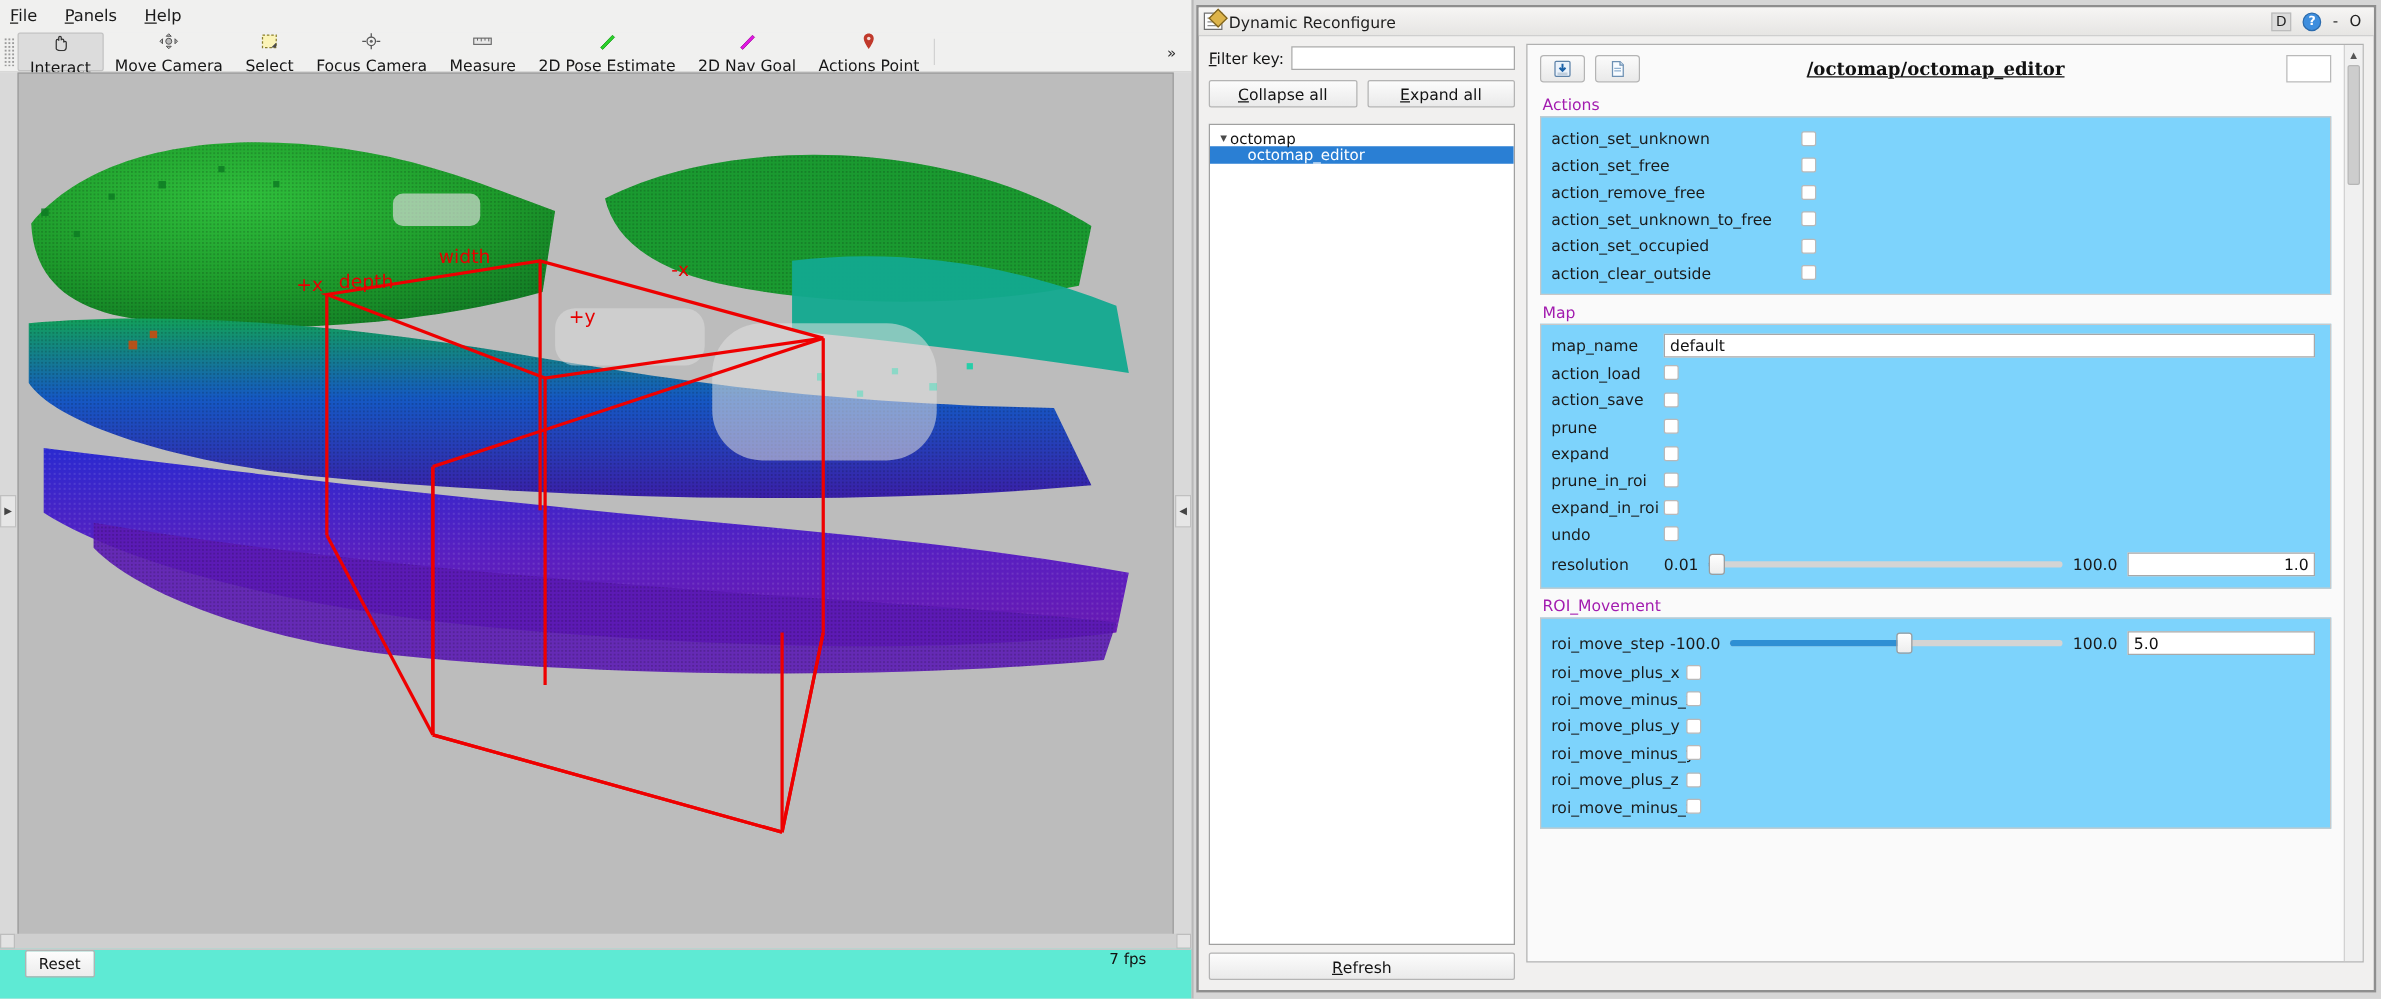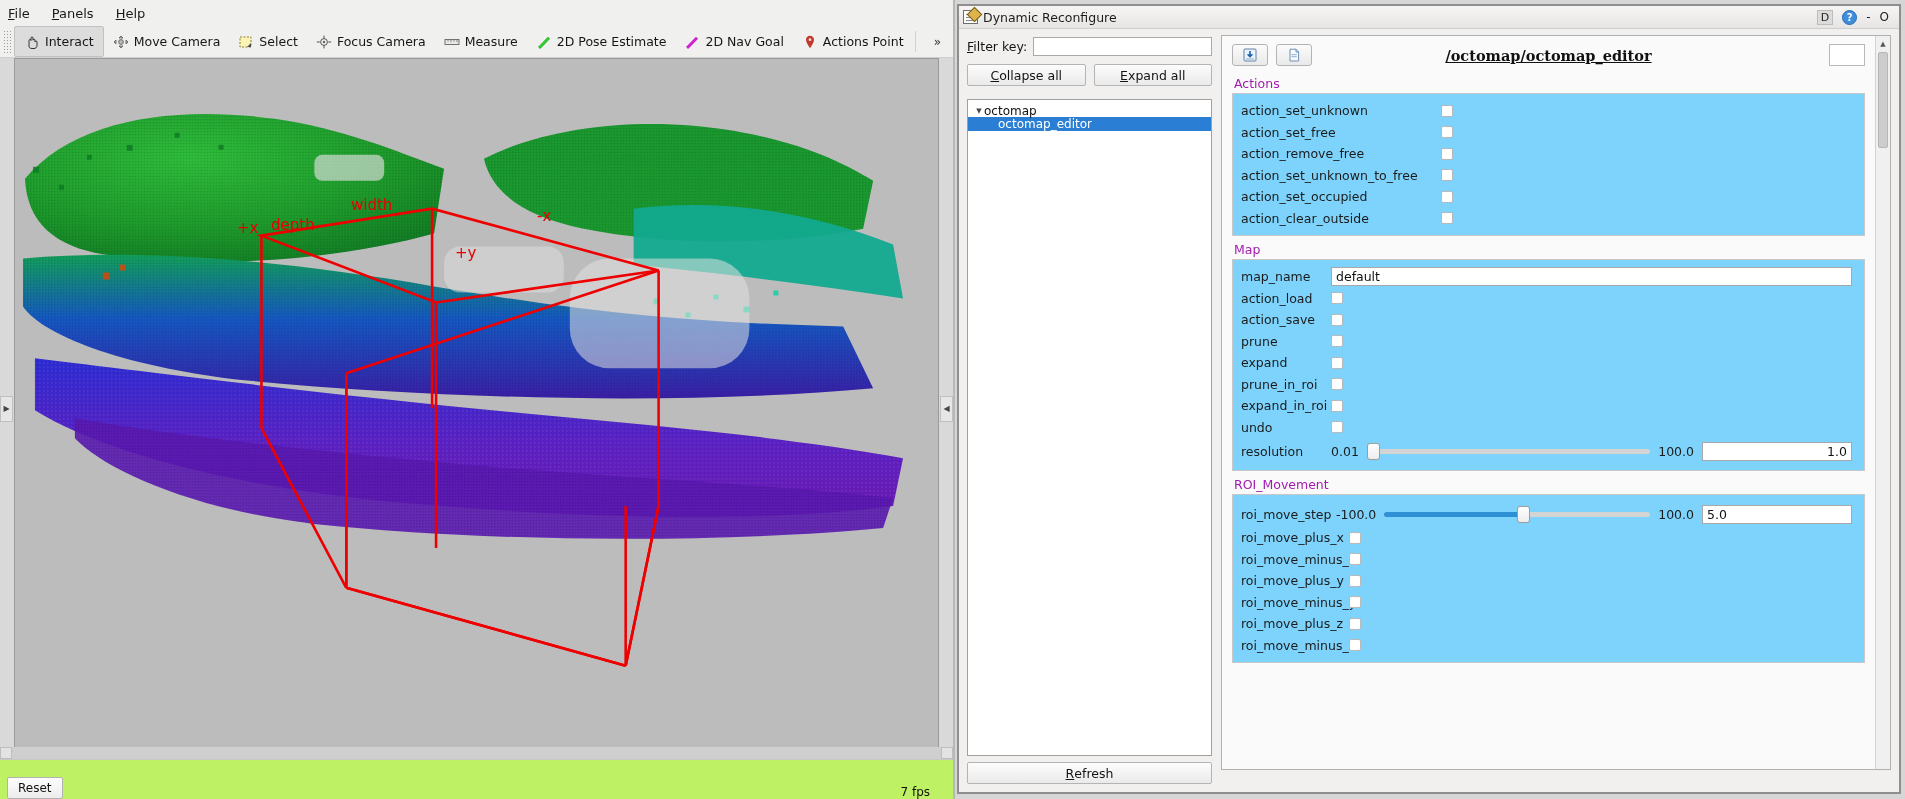--- a/index.html
+++ b/index.html
@@ -37,21 +37,21 @@
     position: relative;
   }
   .tb-grip {
     width: 9px; margin: 4px 2px 4px 3px;
     background-image: radial-gradient(#9b9b9b 1px, transparent 1px);
     background-size: 3px 3px;
   }
   .tbtn {
     display: flex; align-items: center; gap: 5px;
     padding: 0 9px; font-size: 12.5px; color: #161616;
-    white-space: nowrap; cursor: default;
+    white-space: nowrap; cursor: default; flex-direction: column;
   }
   .tbtn.active { background: #dcdcdc; border: 1px solid #c2c2c2; border-radius: 2px;}
   .tb-sep { width:1px; background:#d2d2d2; margin:5px 2px; }
   .tb-more {
     position:absolute; right:4px; top:0; height:100%;
     display:flex; align-items:center; padding:0 8px;
     font-size:12px; color:#333;
   }
   .ticon { width: 16px; height: 14px; display:inline-block; position:relative; flex:none;}
 
@@ -73,22 +73,22 @@
     border:1px solid #c0c0c0;
     display:flex; align-items:center; justify-content:center;
     font-size: 8px; color:#444;
   }
   .panel-arrow.left { left: 0px; }
   .panel-arrow.right { right: 0px; }
 
   
   #statusbar {
     position:absolute; left:0; right:0; bottom:0; height:40px;
-    background:#bef264; border-top:1px solid #c8c8c8;
-    display:flex; align-items:flex-end; padding: 0 7px;
+    background:#5eead4; border-top:1px solid #c8c8c8;
+    display:flex; align-items:flex-start; padding: 0 20px;
   }
   #statusbar .reset {
     border:1px solid #b2b2b2; border-radius:2px;
     background: linear-gradient(#fdfdfd,#ececec);
     padding: 3px 10px; font-size:12px; color:#111;
   }
   #statusbar .fps { margin-left:auto; font-size:12px; color:#111; padding-right: 16px;}
   .hscroll {
     position:absolute; left:0; right:0; bottom:40px; height:12px;
     background:#cfcfcf;

